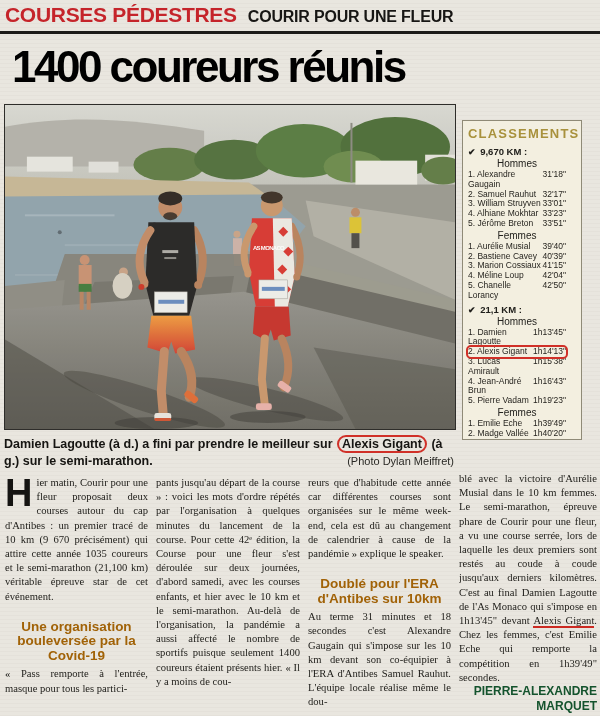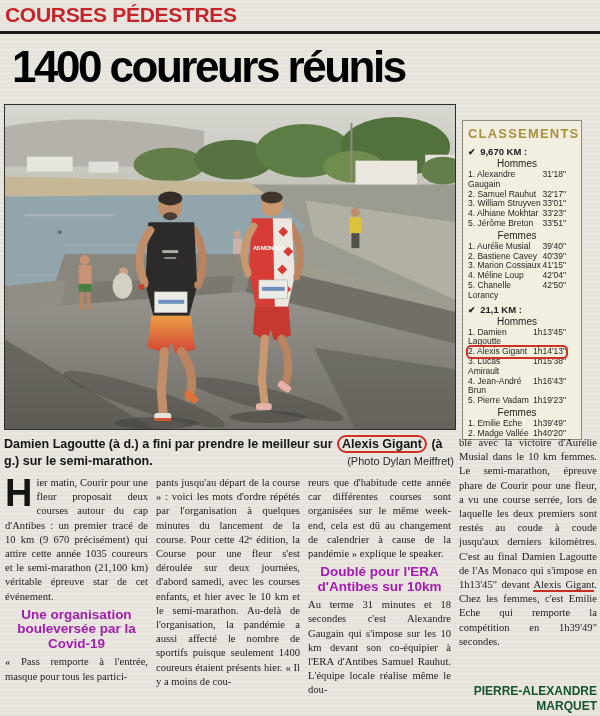--- a/index.html
+++ b/index.html
@@ -37,35 +37,36 @@
   .cl-row.hl { outline:2px solid #d03028; outline-offset:0px; border-radius:3px; z-index:2; }
   .cl-foot { margin-top:7px; font-size:8px; line-height:9.5px; color:#2a2924; }
   
   .col { position:absolute; bottom:0; overflow:hidden;
          font-family:"Liberation Serif","DejaVu Serif",serif;
          font-size:10.6px; line-height:14.2px; text-align:justify; color:#1d1c18; }
   .col p { margin:0; }
   .dropcap { float:left; font-family:"Liberation Sans",sans-serif; font-weight:700;
              font-size:38px; line-height:30px; padding:2px 4px 0 0; color:#151412; }
   .subhead { font-family:"Liberation Sans",sans-serif; font-weight:700; font-size:13.5px;
-             line-height:14.5px; color:#a21caf; text-align:center; margin:4px 2px 4px; }
+             line-height:14.5px; color:#a16207; text-align:center; margin:16px 2px 4px; }
   .italic { }
   .red-underline { border-bottom:2px solid #cc2a22; }
   .byline { position:absolute; right:0; bottom:2px; width:100%; text-align:right;
             font-family:"Liberation Sans",sans-serif; font-weight:700; font-size:12px; line-height:15px; color:#14532d; }
   #col1 { left:5px;   top:476px; width:143px; }
   #col2 { left:156px; top:476px; width:144px; }
   #col3 { left:308px; top:476px; width:143px; }
-  #col4 { left:459px; top:436px; width:138px; }
+  #col4 { left:459px; top:472px; width:138px; }
 </style>
 </head>
 <body>
 
 <div class="kicker">
   <span class="kicker-main">COURSES PÉDESTRES</span>
+  <span class="kicker-sub">COURIR POUR UNE FLEUR</span>
 </div>
 <div class="kicker-rule"></div>
 <h1 class="headline">1400 coureurs réunis</h1>
 
 <div class="photo">
   <svg viewBox="0 0 452 326" preserveAspectRatio="none">
     <defs>
       <linearGradient id="sky" x1="0" y1="0" x2="0" y2="1">
         <stop offset="0" stop-color="#d9d9d3"></stop>
           <stop offset="1" stop-color="#c4c4bc"></stop>

